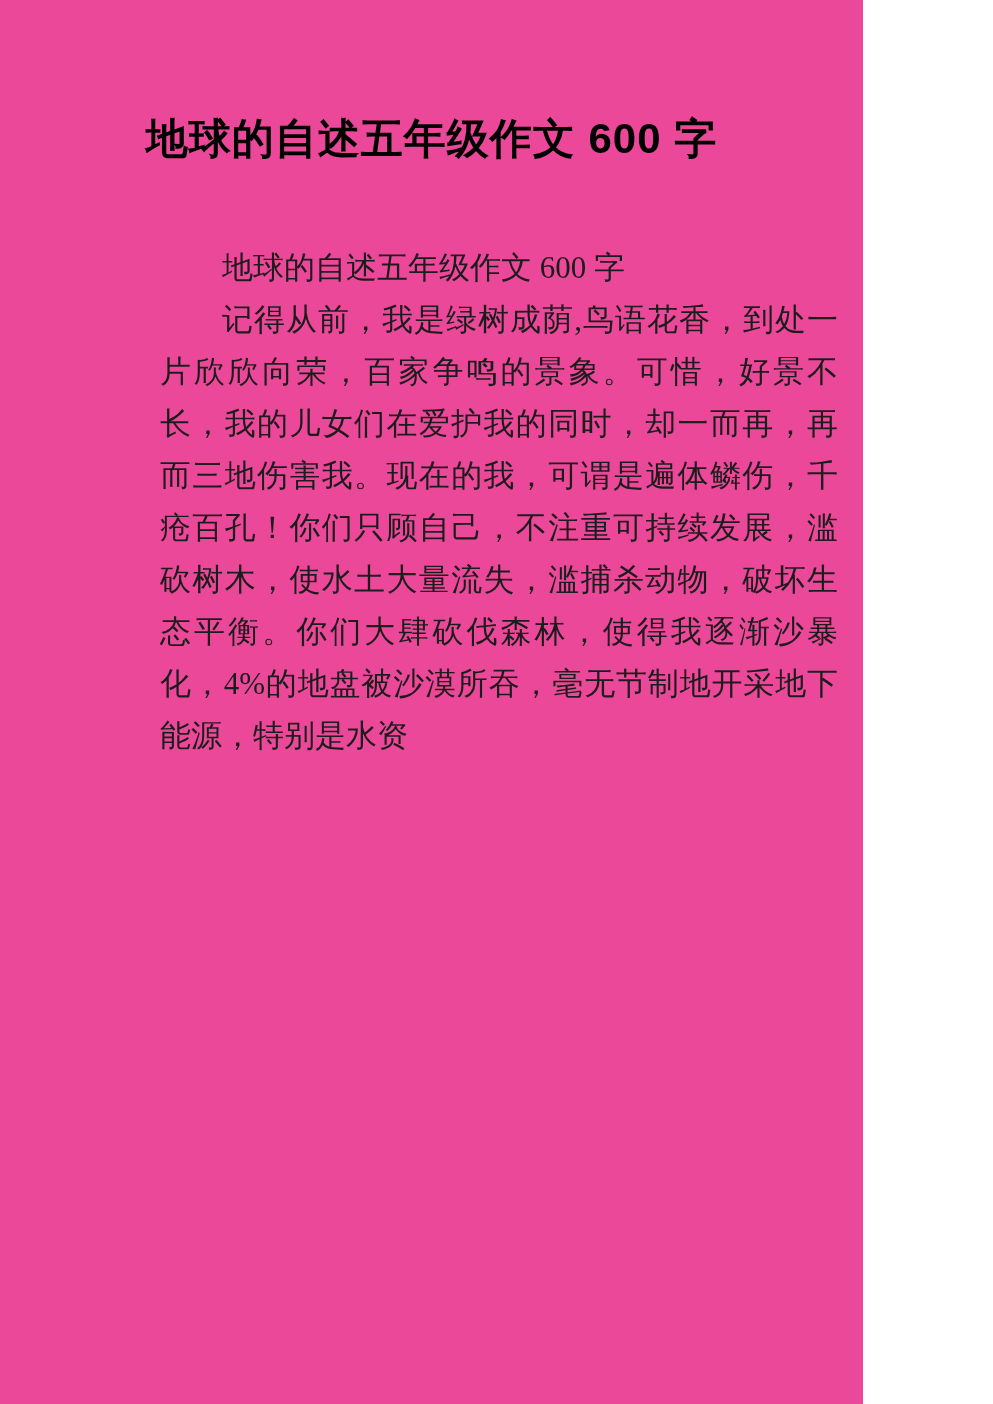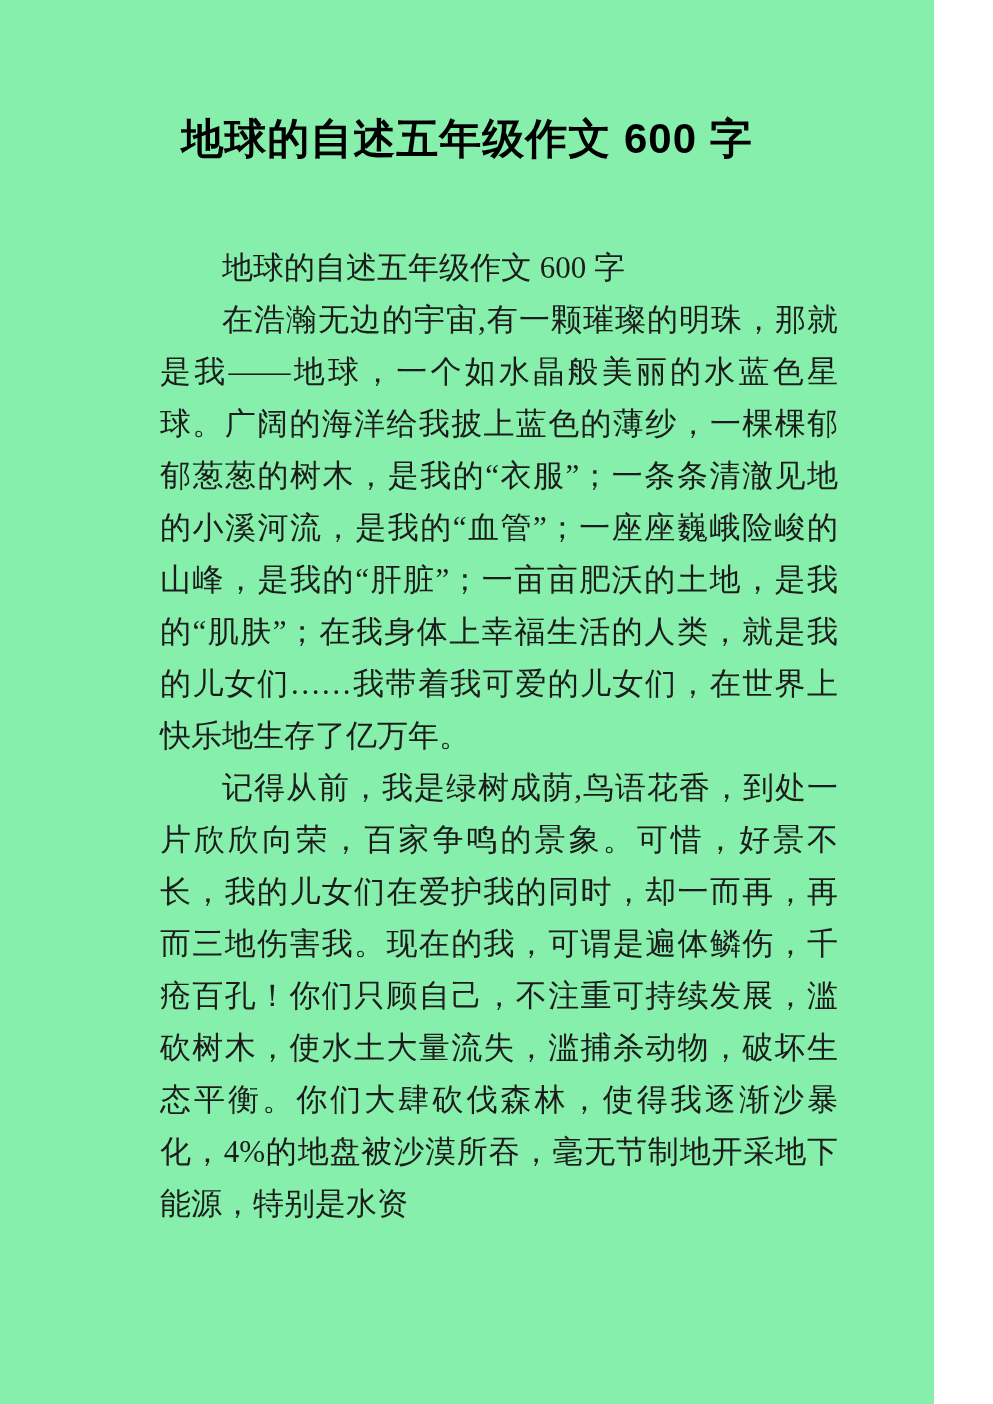--- a/index.html
+++ b/index.html
@@ -1,21 +1,21 @@
 <!DOCTYPE html>
 <html><head>
 <meta charset="utf-8">
 <style>
   * { box-sizing: border-box; }
   html, body { margin: 0; padding: 0; background: #ffffff; }
   .page {
     position: relative;
-    width: 934px;
+    width: 863px;
     height: 1404px;
-    background: #86efac;
+    background: #ec4899;
     overflow: hidden;
     font-family: "Liberation Serif", "DejaVu Serif", serif;
   }
   .doc-title {
     position: absolute;
     top: 108px;
     left: 0;
     width: 100%;
     margin: 0;
     text-align: center;
@@ -47,19 +47,18 @@
 
 <div class="page">
 
   <h1 class="doc-title">地球的自述五年级作文 600 字</h1>
 
   <div class="doc-body">
 
     <p class="para indent-2">地球的自述五年级作文 600 字</p>
 
 
-    <p class="para indent-2">在浩瀚无边的宇宙,有一颗璀璨的明珠，那就是我——地球，一个如水晶般美丽的水蓝色星球。广阔的海洋给我披上蓝色的薄纱，一棵棵郁郁葱葱的树木，是我的“衣服”；一条条清澈见地的小溪河流，是我的“血管”；一座座巍峨险峻的山峰，是我的“肝脏”；一亩亩肥沃的土地，是我的“肌肤”；在我身体上幸福生活的人类，就是我的儿女们……我带着我可爱的儿女们，在世界上快乐地生存了亿万年。</p>
 
     <p class="para indent-2">记得从前，我是绿树成荫,鸟语花香，到处一片欣欣向荣，百家争鸣的景象。可惜，好景不长，我的儿女们在爱护我的同时，却一而再，再而三地伤害我。现在的我，可谓是遍体鳞伤，千疮百孔！你们只顾自己，不注重可持续发展，滥砍树木，使水土大量流失，滥捕杀动物，破坏生态平衡。你们大肆砍伐森林，使得我逐渐沙暴化，4%的地盘被沙漠所吞，毫无节制地开采地下能源，特别是水资</p>
 
   </div>
 
 </div>
 
 </body></html>

